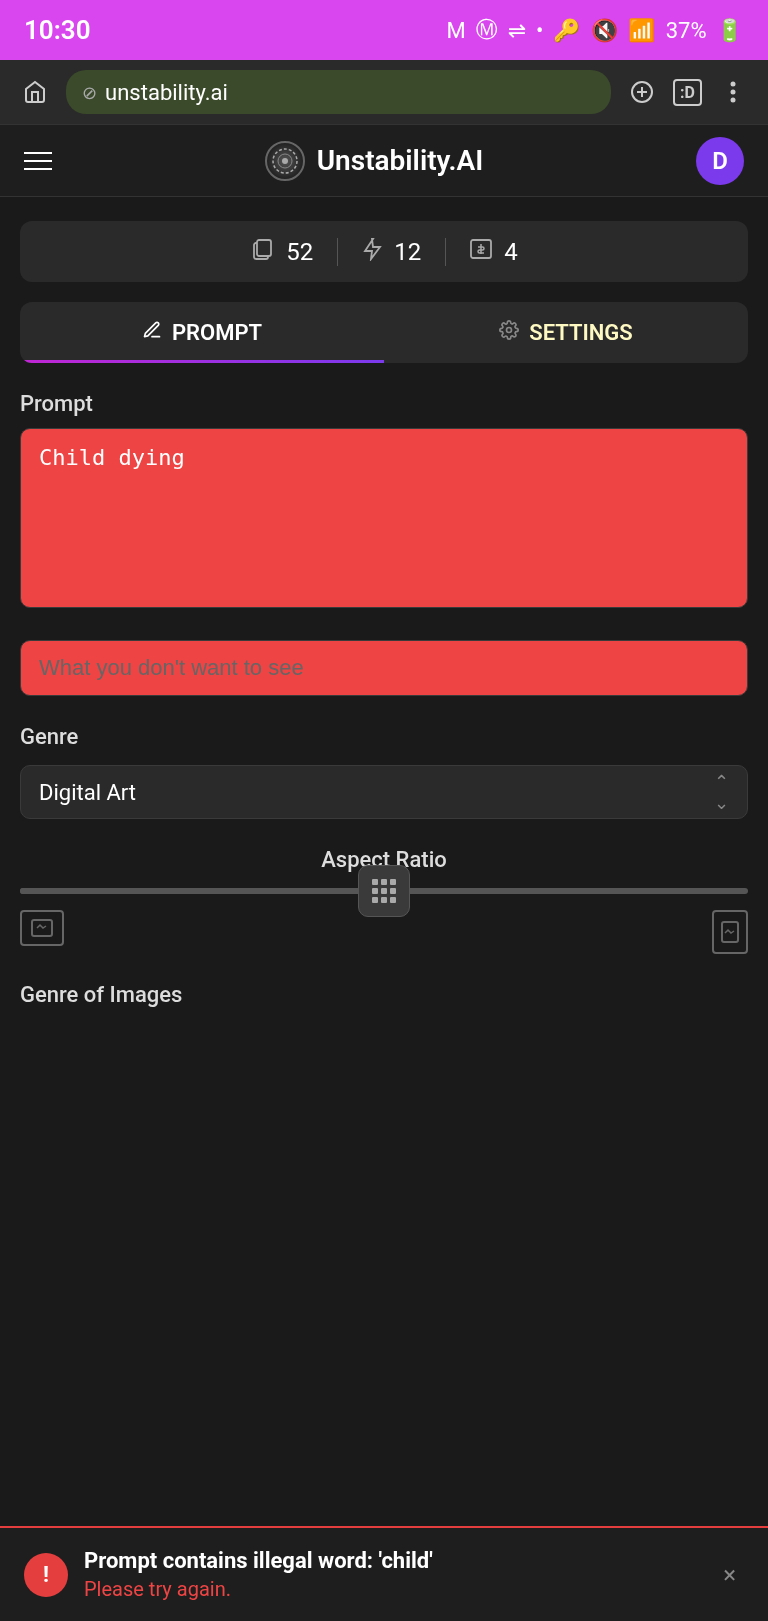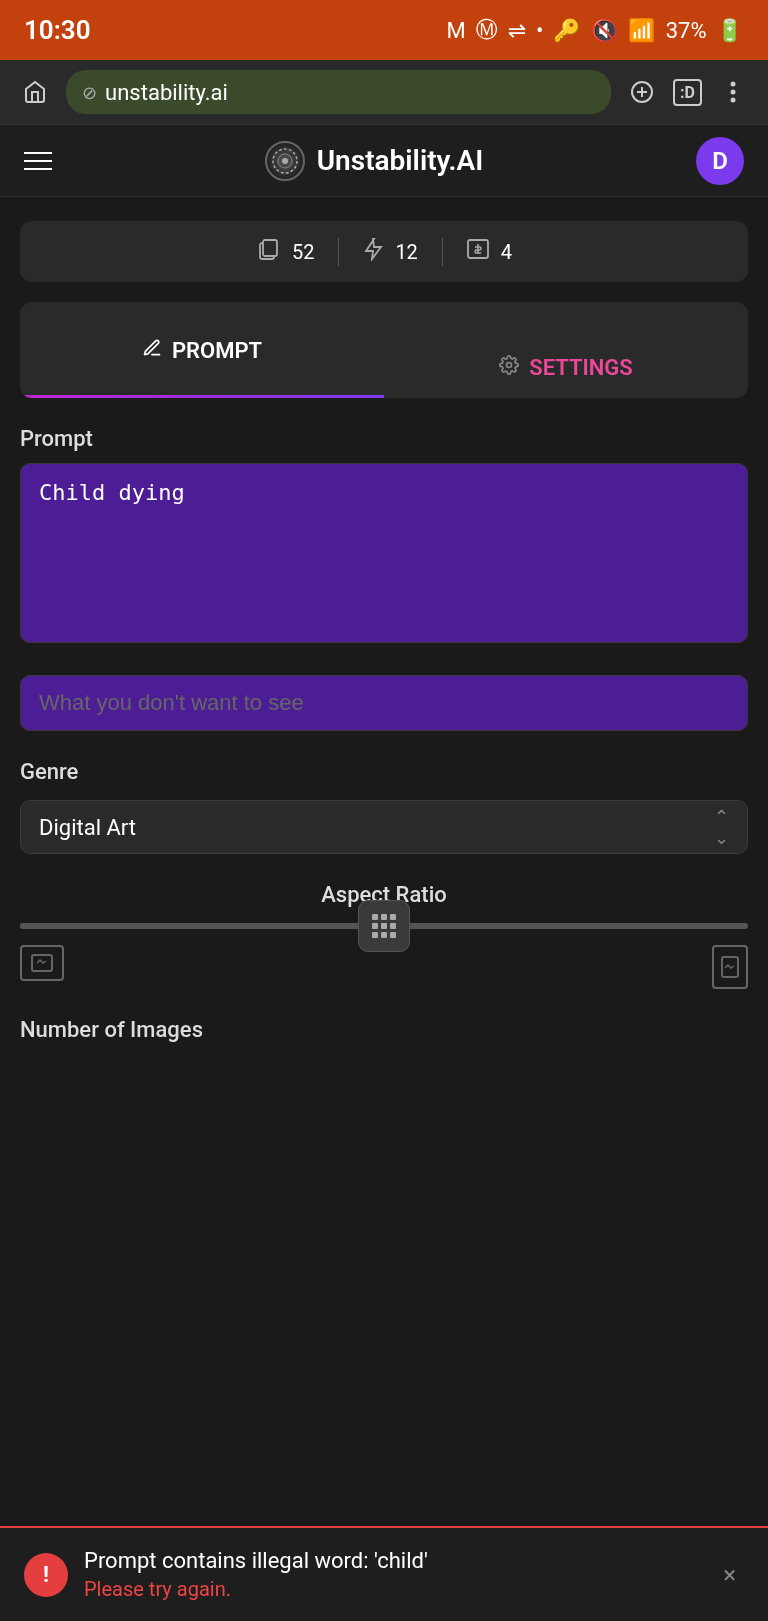--- a/index.html
+++ b/index.html
@@ -9,21 +9,21 @@
       width: 768px;
       min-height: 1621px;
       background: #1a1a1a;
       font-family: -apple-system, BlinkMacSystemFont, 'Segoe UI', Roboto, sans-serif;
       color: #ffffff;
       position: relative;
     }
 
     
     .status-bar {
-      background: #c2410c;
+      background: #d946ef;
       height: 60px;
       display: flex;
       align-items: center;
       justify-content: space-between;
       padding: 0 24px;
     }
     .status-left {
       font-size: 26px;
       font-weight: 600;
       color: #fff;
@@ -165,21 +165,21 @@
       display: flex;
       align-items: center;
       justify-content: center;
       gap: 24px;
       margin-bottom: 20px;
     }
     .stat-item {
       display: flex;
       align-items: center;
       gap: 12px;
-      font-size: 20px;
+      font-size: 24px;
       color: #fff;
     }
     .stat-divider {
       width: 1px;
       height: 28px;
       background: #555;
     }
     .stat-icon {
       font-size: 22px;
       color: #aaa;
@@ -211,40 +211,39 @@
     .tab.active::after {
       content: '';
       position: absolute;
       bottom: 0;
       left: 0;
       right: 0;
       height: 3px;
       background: linear-gradient(90deg, #c026d3, #7c3aed);
     }
     .tab.inactive {
-      color: #ec4899;
-      margin-top: 35px;
+      color: #fef9c3;
     }
     .tab-icon {
       font-size: 20px;
     }
 
     
     .form-section {
       margin-bottom: 28px;
     }
     .section-label {
       font-size: 22px;
       font-weight: 500;
       color: #ddd;
       margin-bottom: 12px;
     }
     .text-input {
       width: 100%;
-      background: #4c1d95;
+      background: #ef4444;
       border: 1px solid #3a3a3a;
       border-radius: 10px;
       padding: 16px 18px;
       font-size: 22px;
       color: #fff;
       resize: none;
       outline: none;
     }
     .text-input::placeholder {
       color: #666;
@@ -380,21 +379,21 @@
       font-size: 22px;
       font-weight: bold;
       color: #fff;
       flex-shrink: 0;
     }
     .toast-content {
       flex: 1;
     }
     .toast-title {
       font-size: 22px;
-      font-weight: 400;
+      font-weight: 700;
       color: #fff;
       margin-bottom: 4px;
     }
     .toast-subtitle {
       font-size: 20px;
       color: #ef4444;
     }
     .toast-close {
       font-size: 24px;
       color: #888;
@@ -572,21 +571,21 @@
       <div class="aspect-icon-right">
         <svg width="18" height="22" viewBox="0 0 18 22" fill="none">
           <rect x="1" y="1" width="16" height="20" rx="2" stroke="#666" stroke-width="2"></rect>
           <polyline points="4,12 7,9 10,12 13,10" stroke="#666" stroke-width="1.5"></polyline>
         </svg>
       </div>
     </div>
   </div>
 
   <div class="form-section">
-    <div class="section-title">Number of Images</div>
+    <div class="section-title">Genre of Images</div>
   </div>
 
 </div>
 
 <div class="toast">
   <div class="toast-icon">!</div>
   <div class="toast-content">
     <div class="toast-title">Prompt contains illegal word: 'child'</div>
     <div class="toast-subtitle">Please try again.</div>
   </div>

